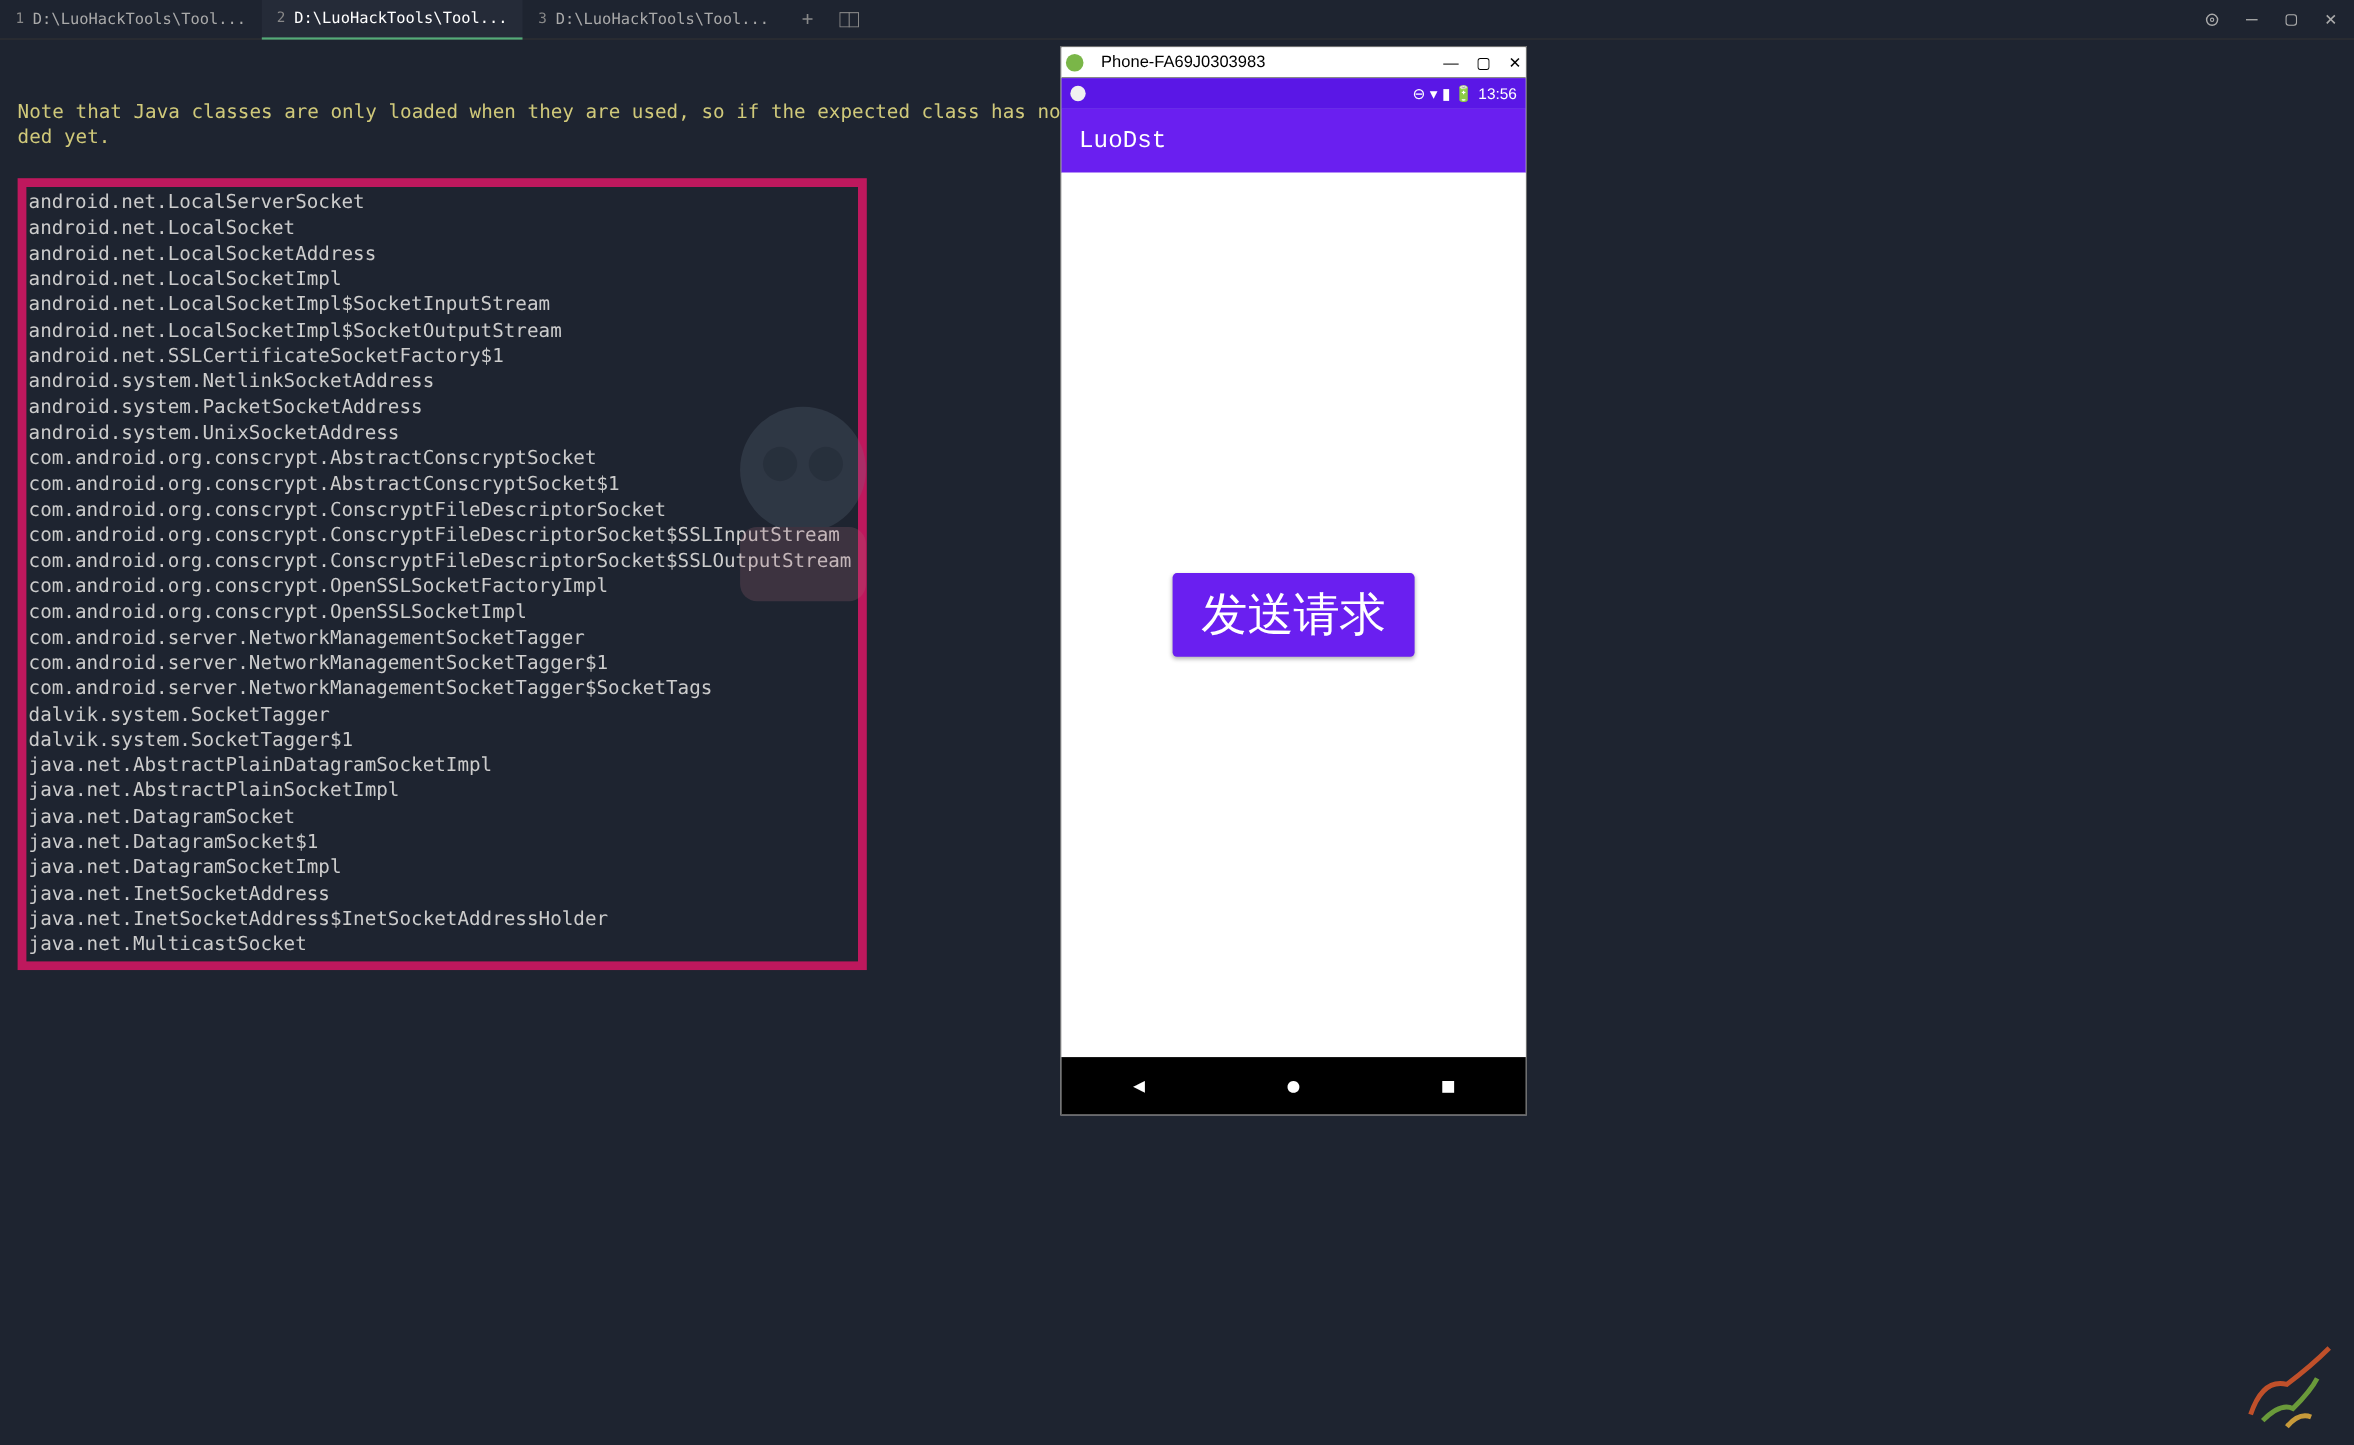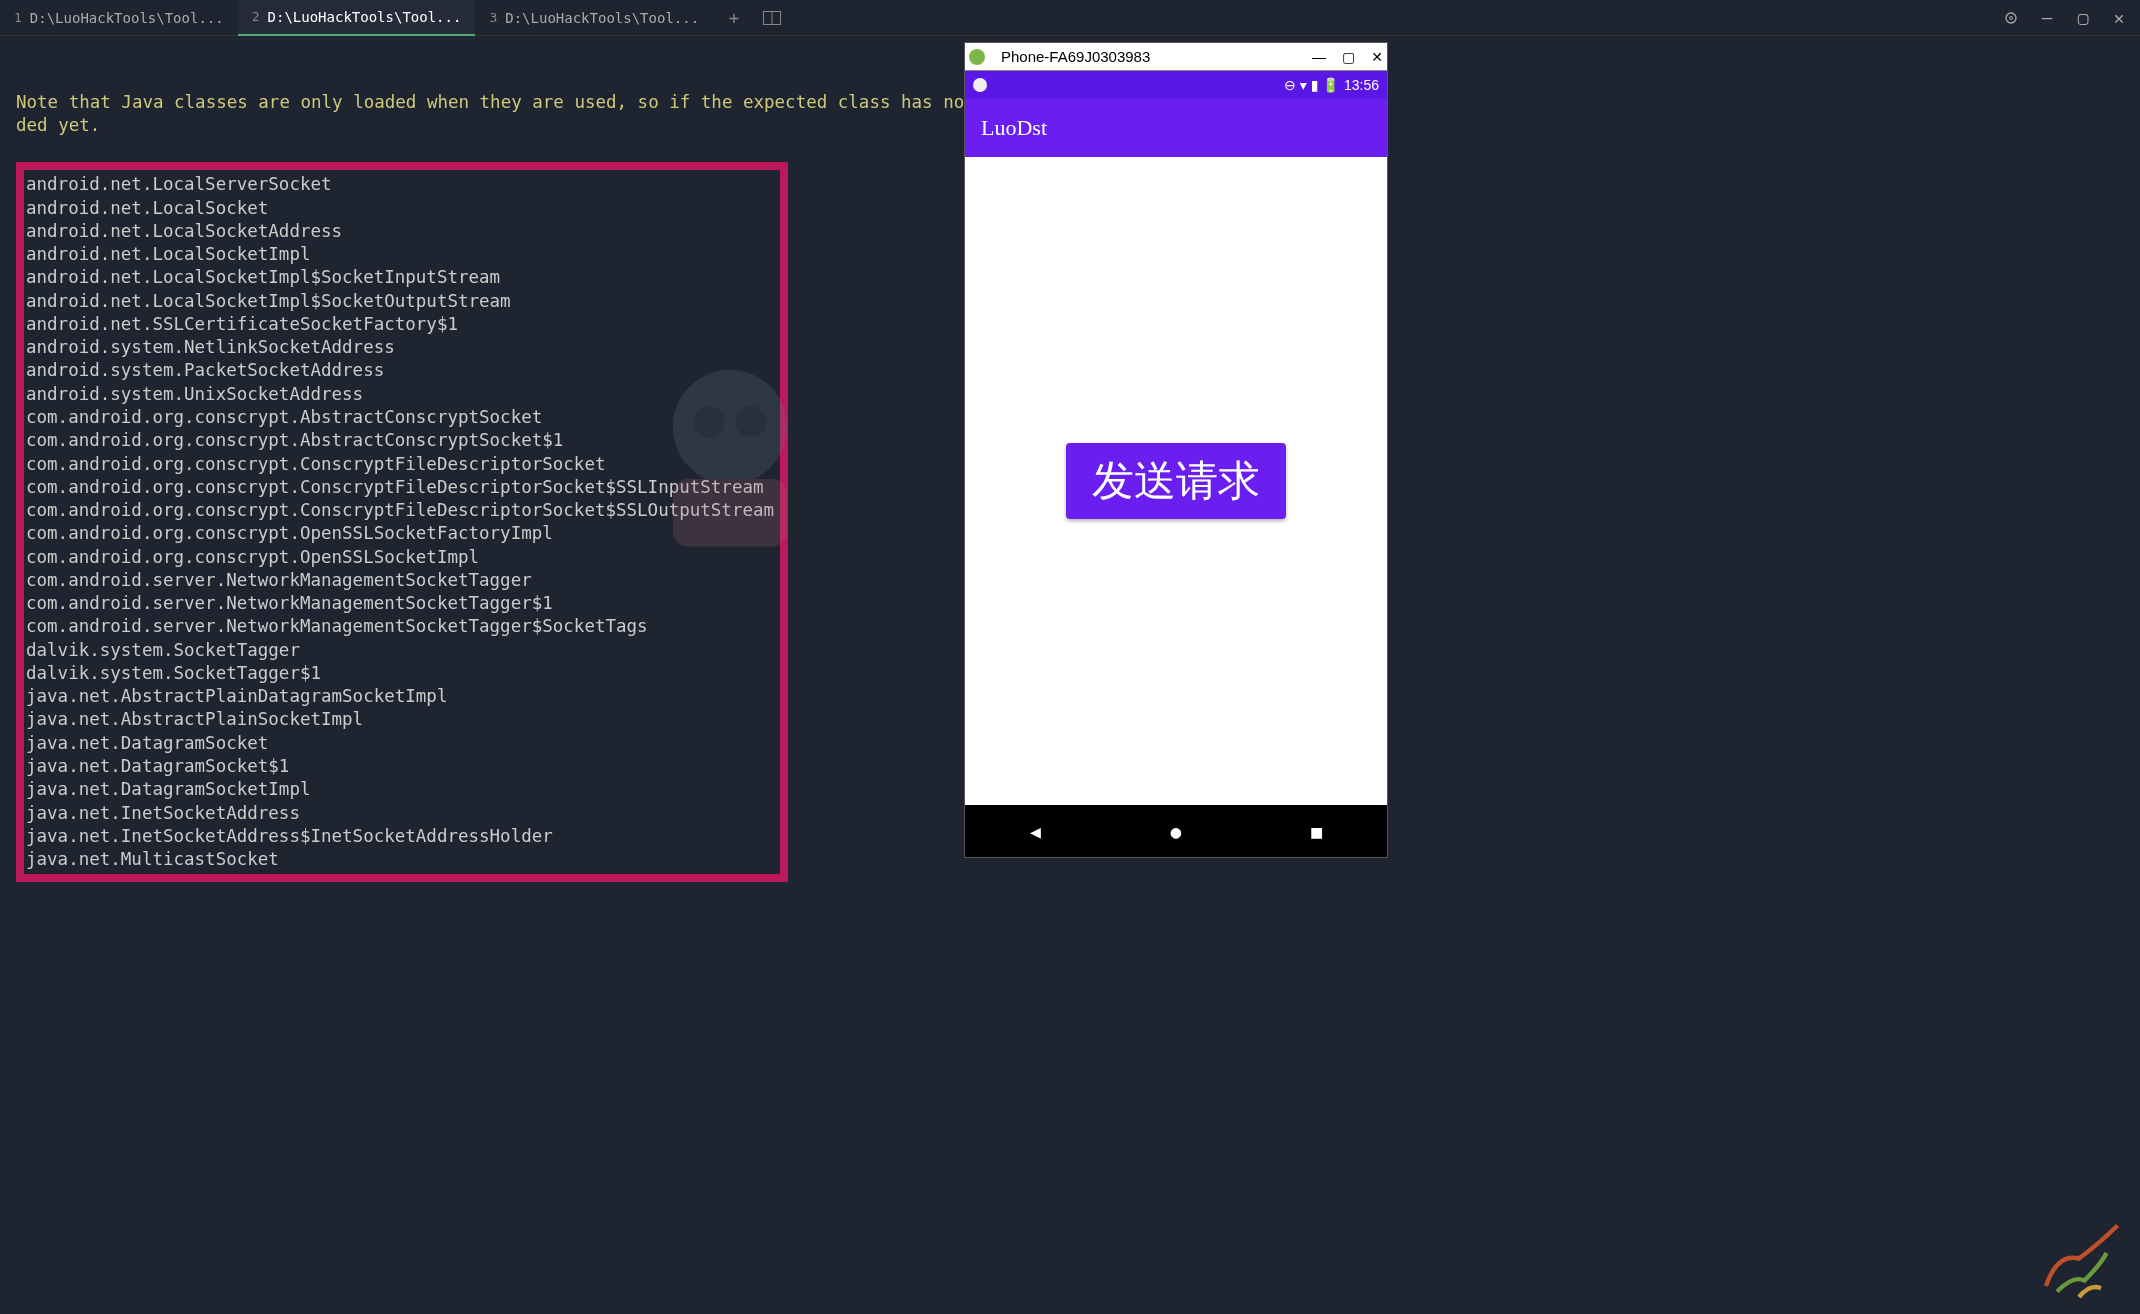--- a/index.html
+++ b/index.html
@@ -30,22 +30,22 @@
 
 .phone-win{position:absolute;left:964px;top:42px;width:424px;background:#fff;border:1px solid #555;}
 .phone-title{height:28px;background:#fff;display:flex;align-items:center;padding:0 4px;gap:16px;font-family:Arial,sans-serif;font-size:15px;color:#000;border-bottom:1px solid #888;}
 .pt-ico{width:16px;height:16px;border-radius:50%;background:#7ab648;}
 .pt-title{flex:1;}
 .pt-btns{display:flex;gap:16px;align-items:center;}
 .pt-btns span{font-size:14px;color:#000;}
 .phone-status{height:28px;background:#5a17e6;display:flex;align-items:center;padding:0 8px;color:#fff;font-family:Arial,sans-serif;font-size:14px;}
 .dot{width:14px;height:14px;border-radius:50%;background:#f0f0f0;}
 .ps-right{margin-left:auto;display:flex;gap:4px;align-items:center;}
-.phone-appbar{height:58px;background:#6a1ff0;display:flex;align-items:center;padding:0 16px;color:#fff;font-family:Liberation Serif, serif;font-size:22px;font-weight:420;}
-.phone-body{height:648px;background:#fff;display:flex;align-items:center;justify-content:center;}
+.phone-appbar{height:58px;background:#6a1ff0;display:flex;align-items:center;padding:0 16px;color:#fff;font-family:Liberation Mono, monospace;font-size:22px;font-weight:420;}
+.phone-body{height:804px;background:#fff;display:flex;align-items:center;justify-content:center;}
 .btn{background:#6a1ff0;color:#fff;padding:10px 26px;font-size:42px;font-family:"Microsoft YaHei",Arial,sans-serif;border-radius:4px;box-shadow:0 2px 4px rgba(0,0,0,0.3);}
 .phone-nav{height:52px;background:#000;display:flex;align-items:center;justify-content:space-around;}
 .nav-i{color:#fff;font-size:18px;}
 
 .corner-deco{position:absolute;right:6px;bottom:6px;width:110px;height:110px;pointer-events:none;}
 </style>
 </head>
 <body>
 
 <div class="tabbar">

